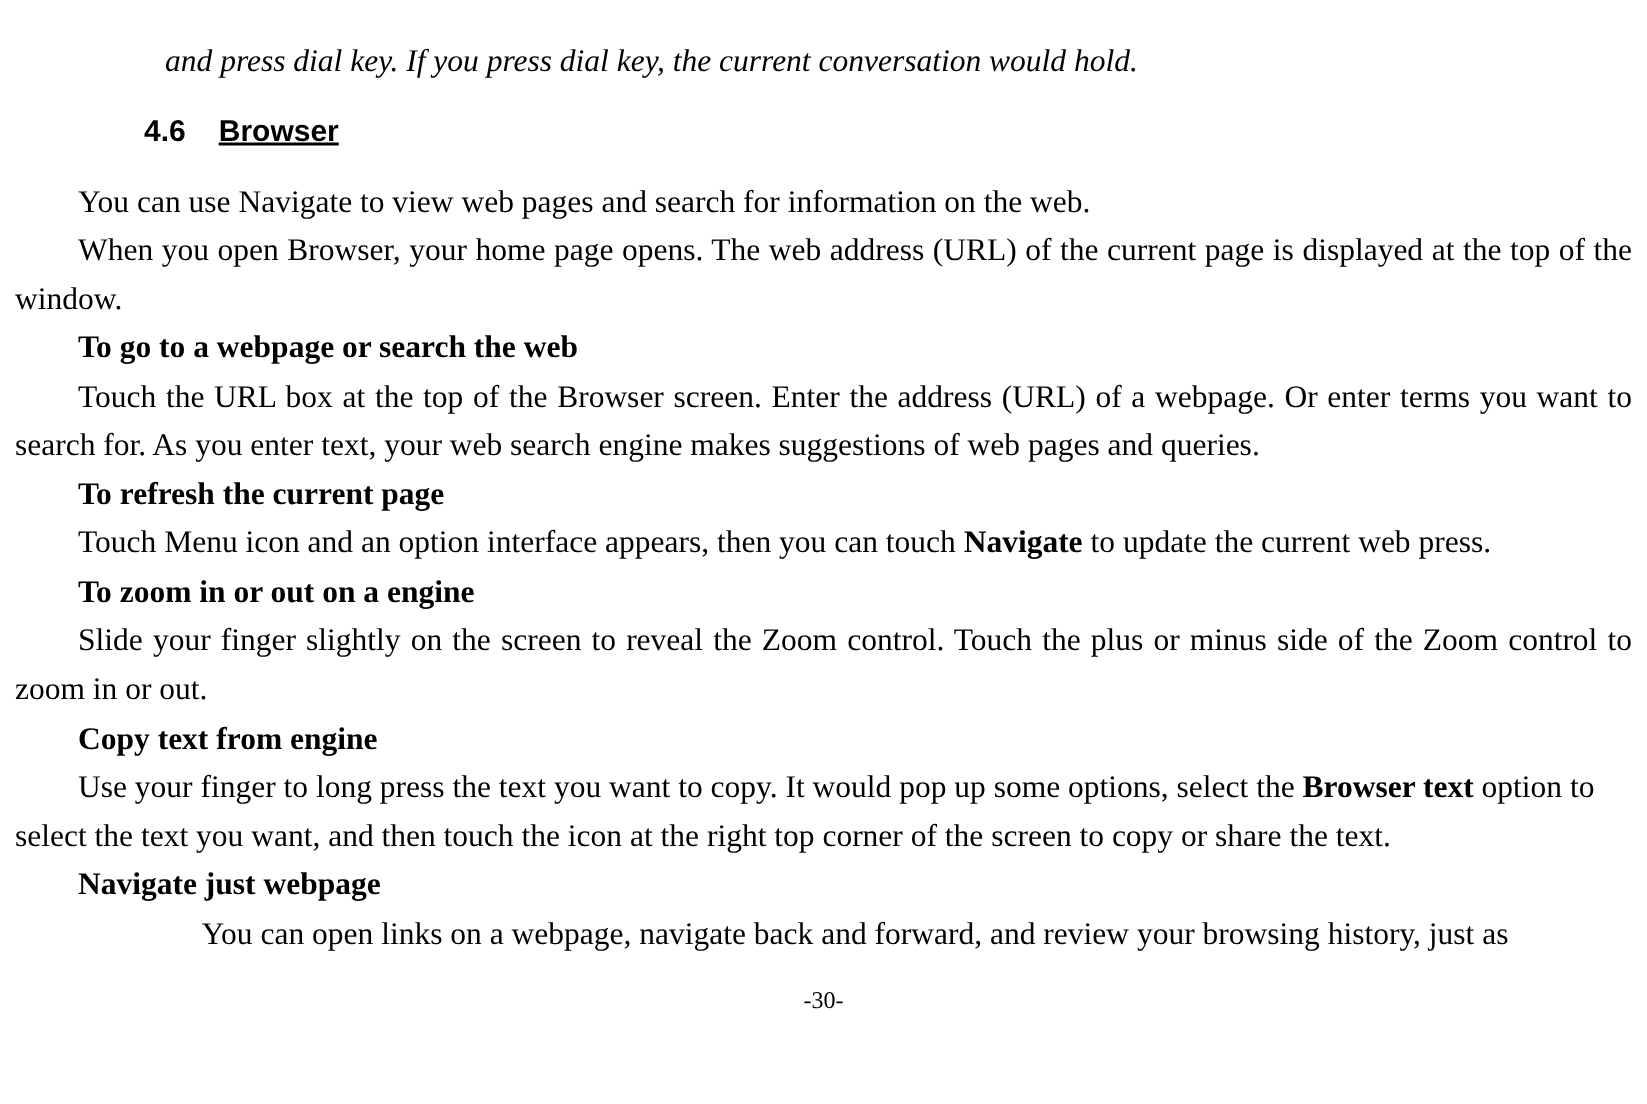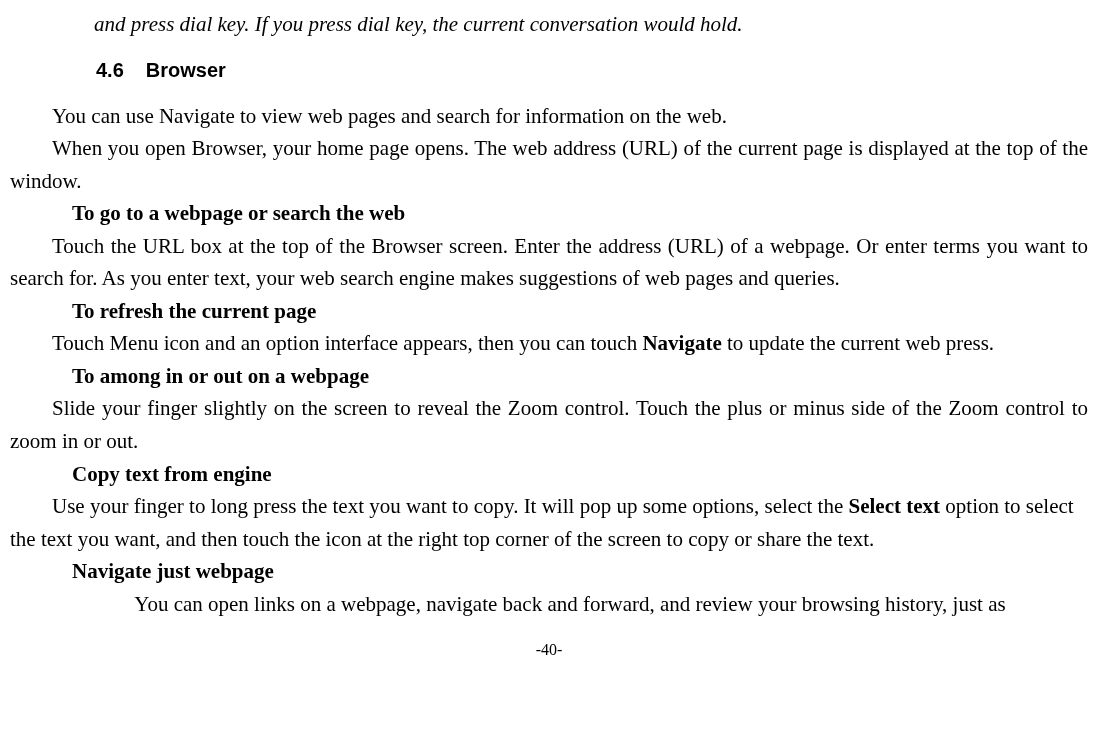--- a/index.html
+++ b/index.html
@@ -8,71 +8,71 @@
     line-height: 1.55;
     color: #000;
     background: #fff;
     margin: 0;
     padding: 8px 10px 10px 10px;
     width: 1078px;
   }
   .italic-line {
     font-style: italic;
     padding-left: 42px;
-    margin: 0;
+    margin: 16px;
   }
   .section-heading {
     font-family: Arial, Helvetica, sans-serif;
     font-weight: bold;
     font-size: 20px;
     padding-left: 86px;
     margin: 14px 0 14px 0;
+    text-decoration: underline;
   }
   .section-heading .num {
     display: inline-block;
     margin-right: 22px;
   }
   p {
     margin: 0;
     text-align: justify;
     text-indent: 42px;
   }
   .bold {
     font-weight: bold;
   }
   .page-num {
     text-align: center;
     font-size: 16px;
     margin-top: 18px;
   }
   .subheading {
     font-weight: bold;
-    margin-left: 20px;
   }
 </style>
 </head>
 <body>
 
 <p class="italic-line">and press dial key. If you press dial key, the current conversation would hold.</p>
 
 <div class="section-heading">
   <span class="num">4.6</span><span>Browser</span>
 </div>
 
 <p>You can use Navigate to view web pages and search for information on the web.</p>
 <p>When you open Browser, your home page opens. The web address (URL) of the current page is displayed at the top of the window.</p>
 
 <p><span class="subheading">To go to a webpage or search the web</span></p>
 <p>Touch the URL box at the top of the Browser screen. Enter the address (URL) of a webpage. Or enter terms you want to search for. As you enter text, your web search engine makes suggestions of web pages and queries.</p>
 
 <p><span class="subheading">To refresh the current page</span></p>
 <p><span>Touch Menu icon and an option interface appears, then you can touch </span><span class="bold">Navigate</span><span> to update the current web press.</span></p>
 
-<p><span class="subheading">To among in or out on a webpage</span></p>
+<p><span class="subheading">To zoom in or out on a engine</span></p>
 <p>Slide your finger slightly on the screen to reveal the Zoom control. Touch the plus or minus side of the Zoom control to zoom in or out.</p>
 
 <p><span class="subheading">Copy text from engine</span></p>
-<p style="text-align:left;"><span>Use your finger to long press the text you want to copy. It will pop up some options, select the </span><span class="bold">Select text</span><span> option to select the text you want, and then touch the icon at the right top corner of the screen to copy or share the text.</span></p>
+<p style="text-align:left;"><span>Use your finger to long press the text you want to copy. It would pop up some options, select the </span><span class="bold">Browser text</span><span> option to select the text you want, and then touch the icon at the right top corner of the screen to copy or share the text.</span></p>
 
 <p><span class="subheading">Navigate just webpage</span></p>
 <p style="text-align:center;">You can open links on a webpage, navigate back and forward, and review your browsing history, just as</p>
 
-<div class="page-num">-40-</div>
+<div class="page-num">-30-</div>
 
 </body></html>

